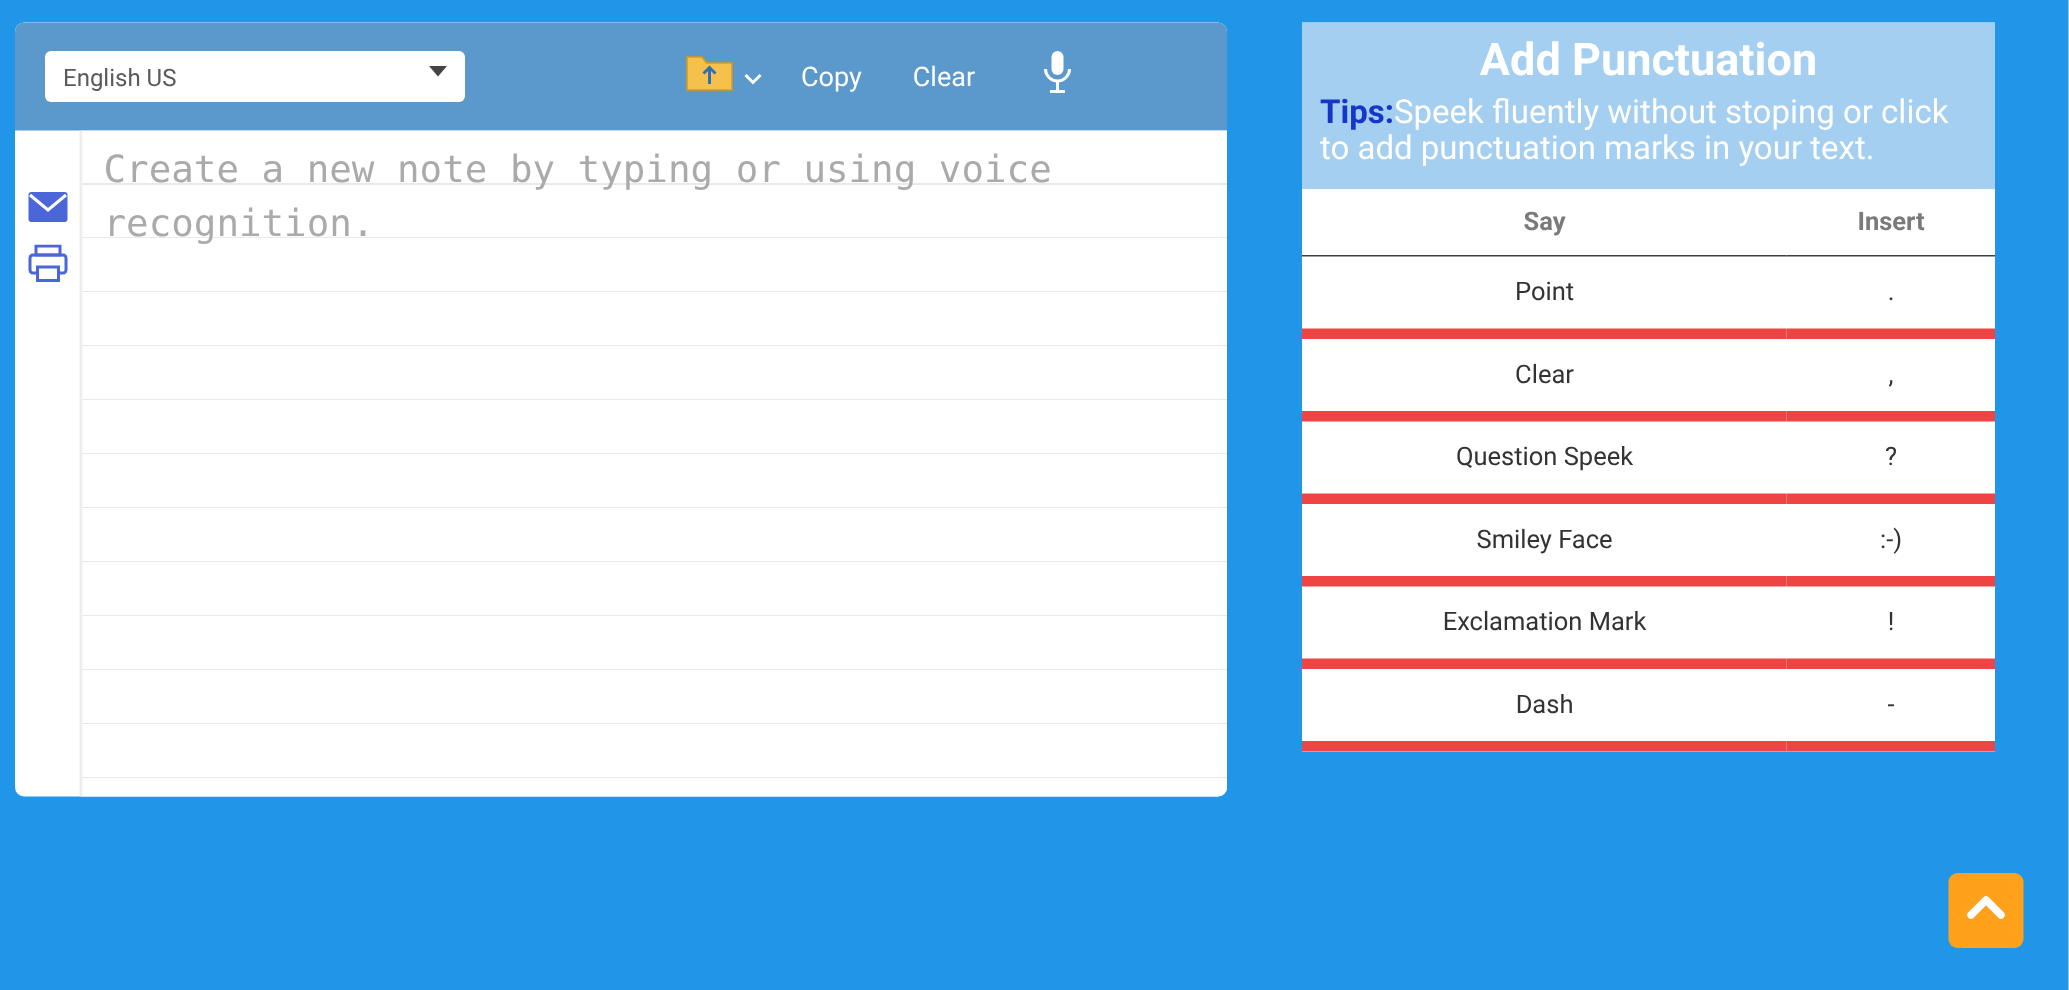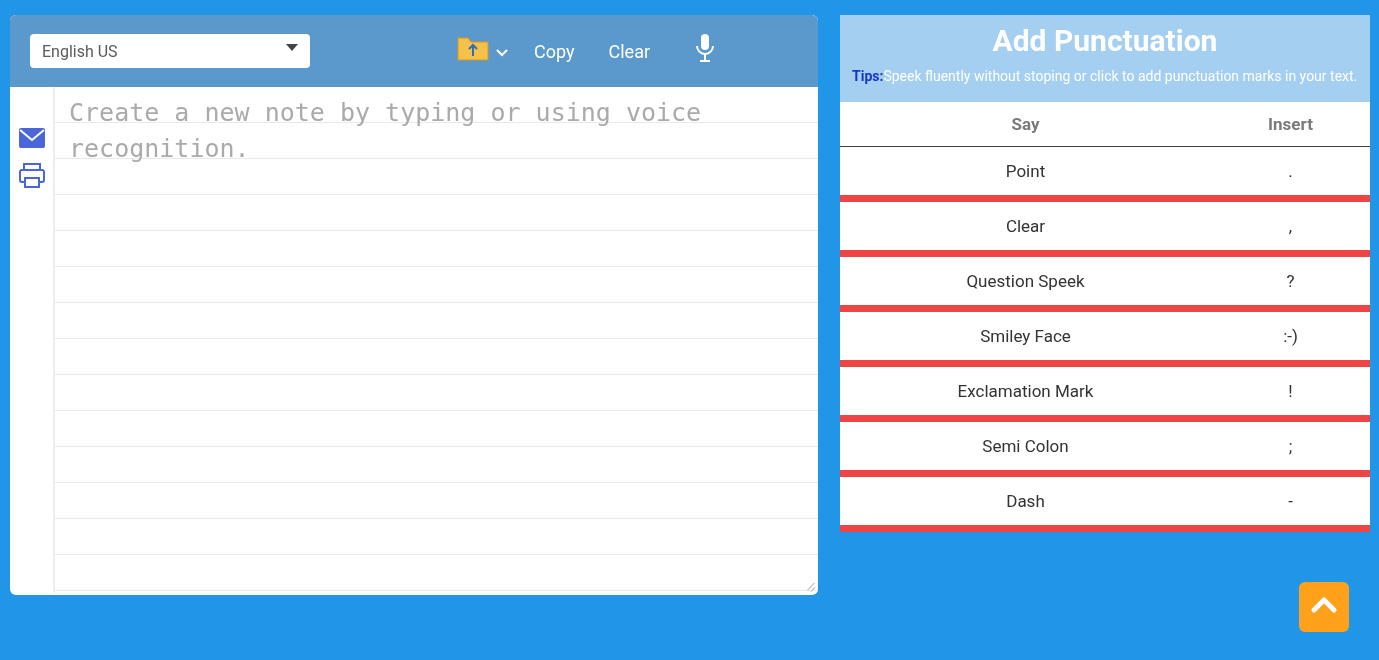--- a/index.html
+++ b/index.html
@@ -9,21 +9,21 @@
       width: 1379px;
       height: 660px;
       position: relative;
       overflow: hidden;
     }
     .left-panel {
       position: absolute;
       left: 10px;
       top: 15px;
       width: 808px;
-      height: 580px;
+      height: 516px;
       background: #fff;
       border-radius: 6px;
       overflow: hidden;
     }
     .toolbar {
       background: #5b99cc;
       height: 72px;
       display: flex;
       align-items: center;
       padding: 0 20px;
@@ -124,41 +124,41 @@
       content: "";
       position: absolute;
       background: #bbb;
       transform: rotate(-45deg);
     }
     .resize-handle::before { width: 10px; height: 1px; right: 0; bottom: 4px; }
     .resize-handle::after  { width: 6px;  height: 1px; right: 0; bottom: 1px; }
 
     .right-panel {
       position: absolute;
-      left: 840px;
+      left: 868px;
       top: 15px;
-      width: 530px;
+      width: 462px;
       background: #fff;
       border-radius: 0;
       overflow: hidden;
     }
     .panel-header {
       background: #a4cff0;
       padding: 8px 12px 14px 12px;
     }
     .panel-title {
       color: #fff;
       font-size: 30px;
       font-weight: 700;
       text-align: center;
       margin-bottom: 6px;
     }
     .tips-line {
       color: #fff;
-      font-size: 14px;
+      font-size: 22px;
       line-height: 24px;
     }
     .tips-label {
       color: #1537c9;
       font-weight: 700;
     }
     table.punct {
       width: 100%;
       border-collapse: collapse;
     }
@@ -281,24 +281,20 @@
       </tr>
       <tr>
         <td>Smiley Face</td>
         <td>:-)</td>
       </tr>
       <tr>
         <td>Exclamation Mark</td>
         <td>!</td>
       </tr>
       <tr>
-        <td>Semi Colon</td>
-        <td>;</td>
-      </tr>
-      <tr>
         <td>Dash</td>
         <td>-</td>
       </tr>
     </tbody>
   </table>
 </div>
 
 <div class="scroll-top-btn">
   <span>
     <svg width="28" height="18" viewBox="0 0 28 18">

